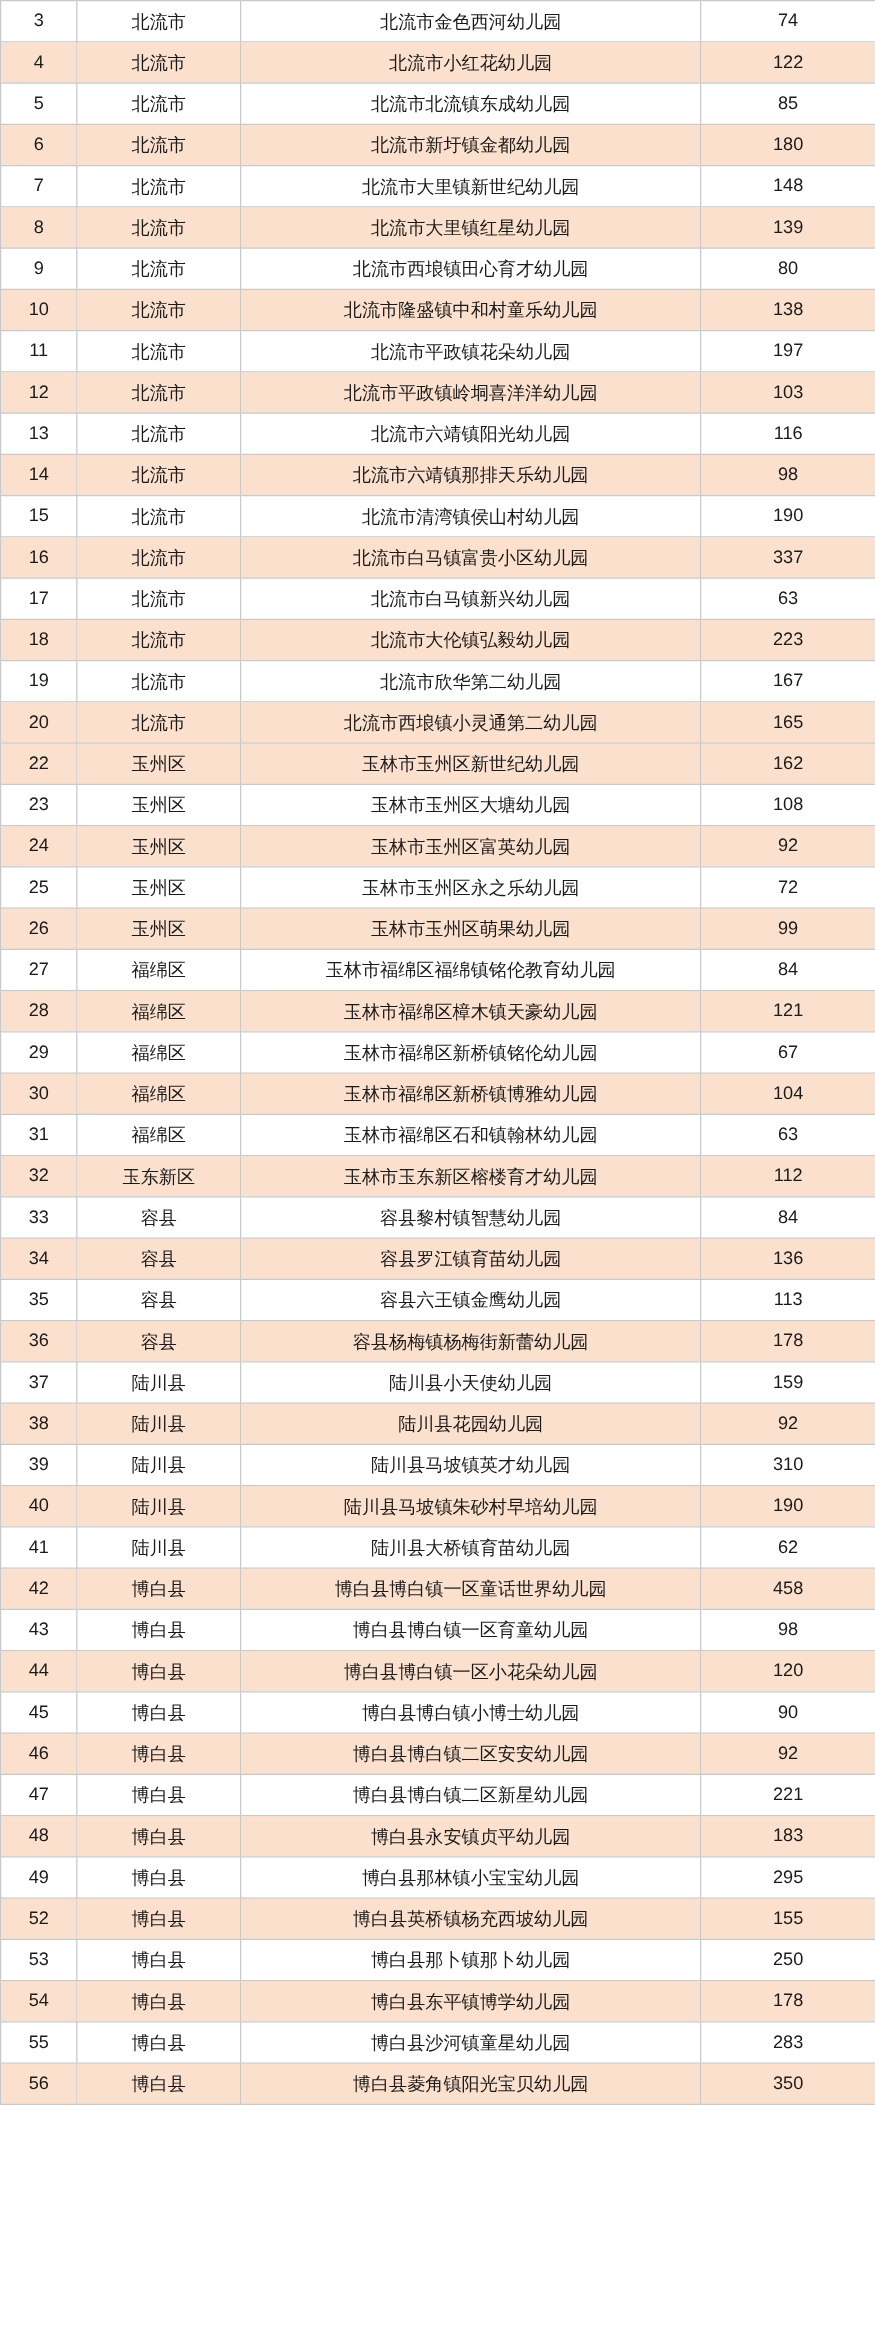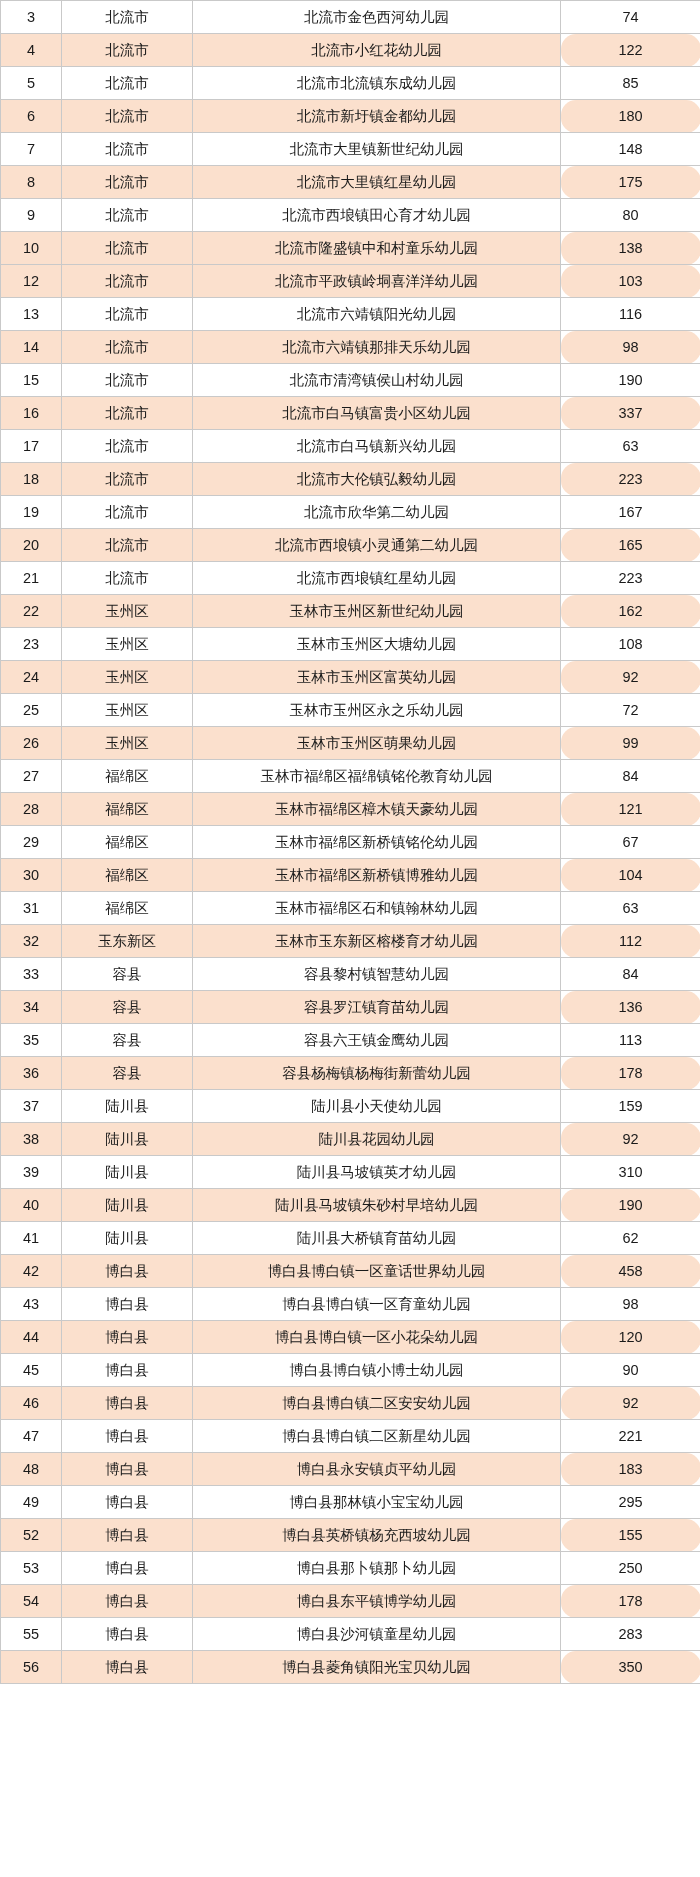--- a/index.html
+++ b/index.html
@@ -37,21 +37,20 @@
   }
   tr.row-even td {
     background: #fbe0cd;
   }
   td.cell-name {
     font-size: 14.5px;
     margin-left: 12px;
   }
   td.cell-count {
     font-size: 14.5px;
-    border-radius: 15px;
   }
 </style>
 </head>
 <body>
 
 <table class="data-table">
   <colgroup>
     <col class="col-index">
     <col class="col-area">
     <col class="col-name">
@@ -85,34 +84,40 @@
       <tr class="row-odd">
         <td class="cell-index">7</td>
         <td class="cell-area">北流市</td>
         <td class="cell-name">北流市大里镇新世纪幼儿园</td>
         <td class="cell-count">148</td>
       </tr>
       <tr class="row-even">
         <td class="cell-index">8</td>
         <td class="cell-area">北流市</td>
         <td class="cell-name">北流市大里镇红星幼儿园</td>
-        <td class="cell-count">175</td>
+        <td class="cell-count">139</td>
       </tr>
       <tr class="row-odd">
         <td class="cell-index">9</td>
         <td class="cell-area">北流市</td>
         <td class="cell-name">北流市西埌镇田心育才幼儿园</td>
         <td class="cell-count">80</td>
       </tr>
       <tr class="row-even">
         <td class="cell-index">10</td>
         <td class="cell-area">北流市</td>
         <td class="cell-name">北流市隆盛镇中和村童乐幼儿园</td>
         <td class="cell-count">138</td>
       </tr>
+      <tr class="row-odd">
+        <td class="cell-index">11</td>
+        <td class="cell-area">北流市</td>
+        <td class="cell-name">北流市平政镇花朵幼儿园</td>
+        <td class="cell-count">197</td>
+      </tr>
       <tr class="row-even">
         <td class="cell-index">12</td>
         <td class="cell-area">北流市</td>
         <td class="cell-name">北流市平政镇岭垌喜洋洋幼儿园</td>
         <td class="cell-count">103</td>
       </tr>
       <tr class="row-odd">
         <td class="cell-index">13</td>
         <td class="cell-area">北流市</td>
         <td class="cell-name">北流市六靖镇阳光幼儿园</td>
@@ -152,26 +157,20 @@
         <td class="cell-index">19</td>
         <td class="cell-area">北流市</td>
         <td class="cell-name">北流市欣华第二幼儿园</td>
         <td class="cell-count">167</td>
       </tr>
       <tr class="row-even">
         <td class="cell-index">20</td>
         <td class="cell-area">北流市</td>
         <td class="cell-name">北流市西埌镇小灵通第二幼儿园</td>
         <td class="cell-count">165</td>
-      </tr>
-      <tr class="row-odd">
-        <td class="cell-index">21</td>
-        <td class="cell-area">北流市</td>
-        <td class="cell-name">北流市西埌镇红星幼儿园</td>
-        <td class="cell-count">223</td>
       </tr>
       <tr class="row-even">
         <td class="cell-index">22</td>
         <td class="cell-area">玉州区</td>
         <td class="cell-name">玉林市玉州区新世纪幼儿园</td>
         <td class="cell-count">162</td>
       </tr>
       <tr class="row-odd">
         <td class="cell-index">23</td>
         <td class="cell-area">玉州区</td>

